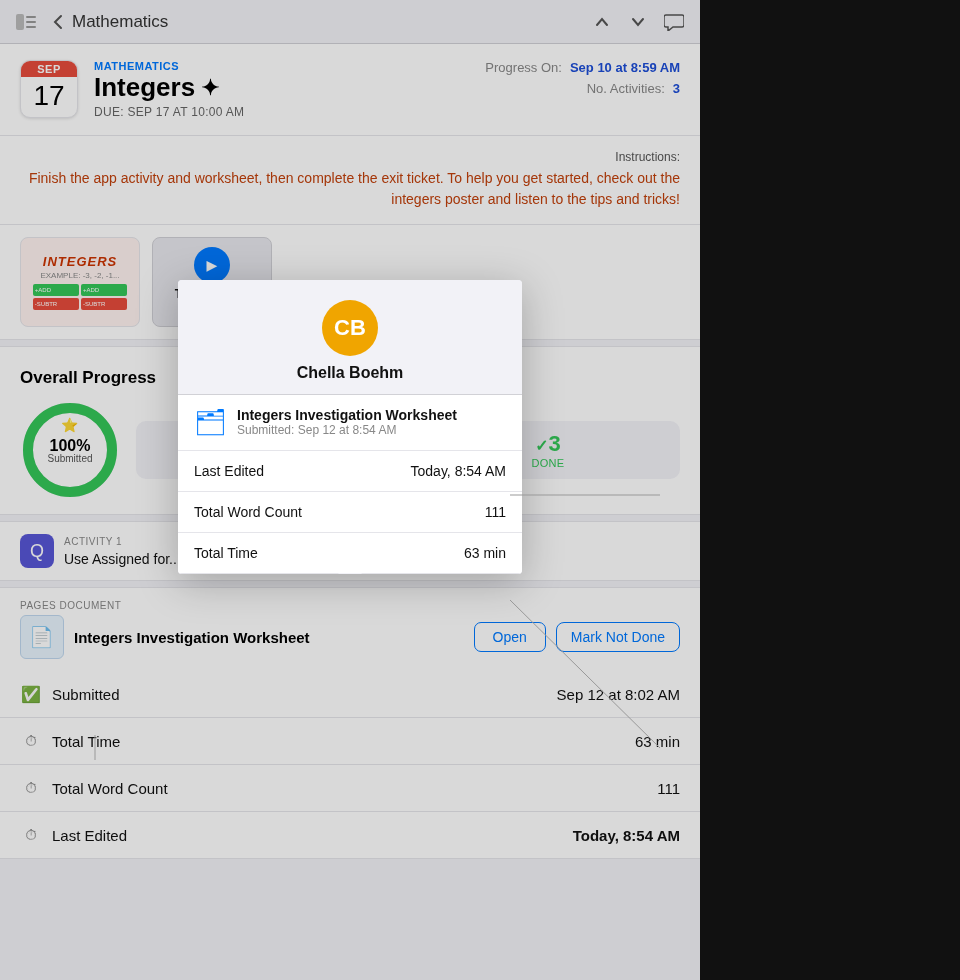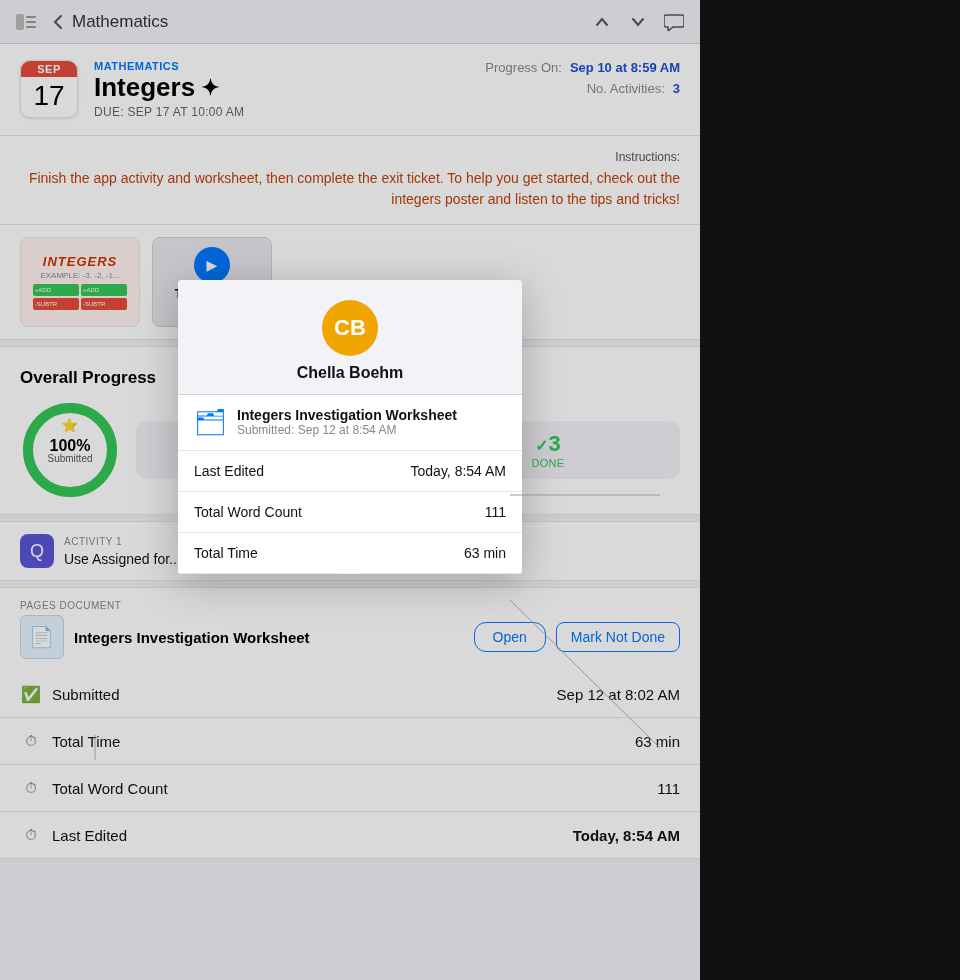--- a/index.html
+++ b/index.html
@@ -367,21 +367,21 @@
     .pages-title {
       flex: 1;
       font-size: 15px;
       font-weight: 600;
     }
     .btn-open {
       padding: 6px 18px;
       border: 1.5px solid #007aff;
       background: #fff;
       color: #007aff;
-      border-radius: 12px;
+      border-radius: 7px;
       font-size: 14px;
       cursor: pointer;
     }
     .btn-mark-not-done {
       padding: 6px 14px;
       border: 1.5px solid #007aff;
       background: #fff;
       color: #007aff;
       border-radius: 8px;
       font-size: 14px;

